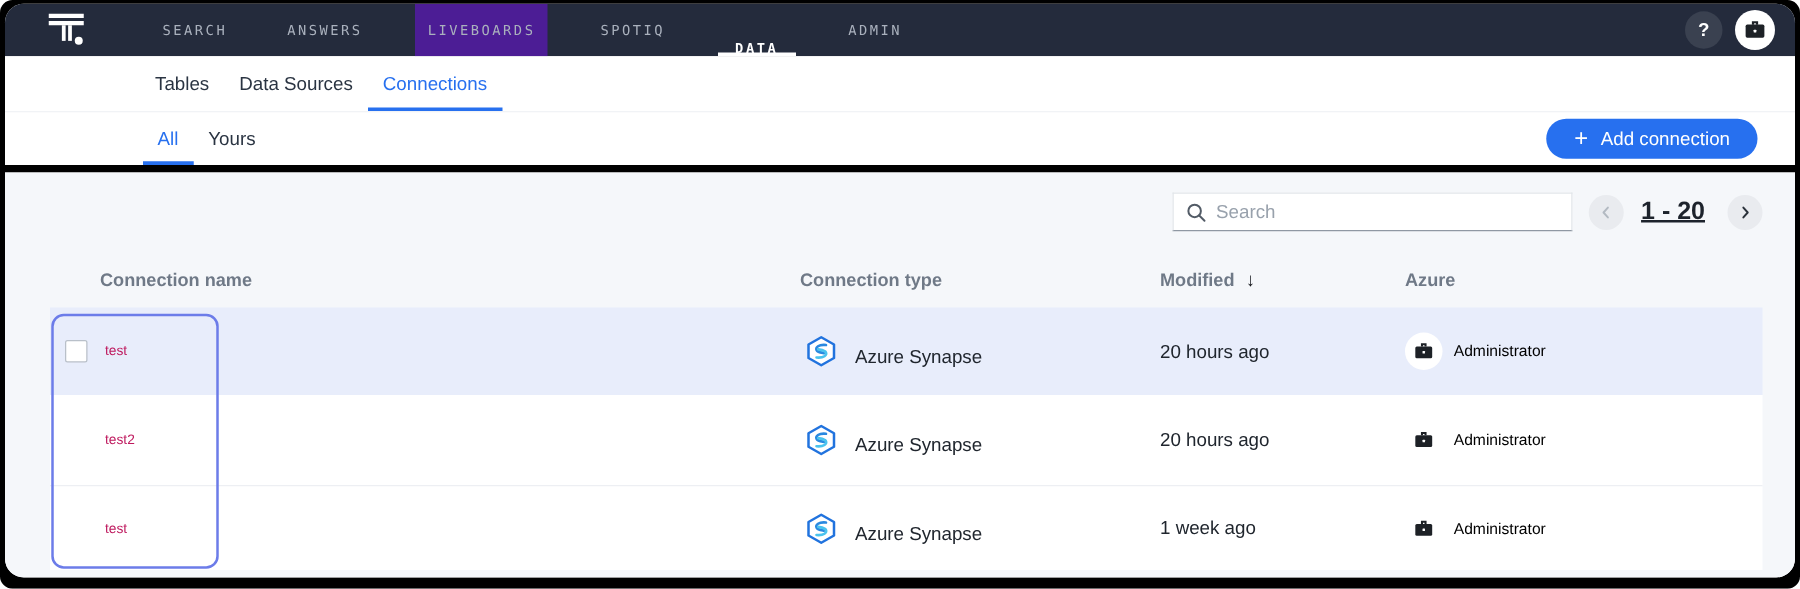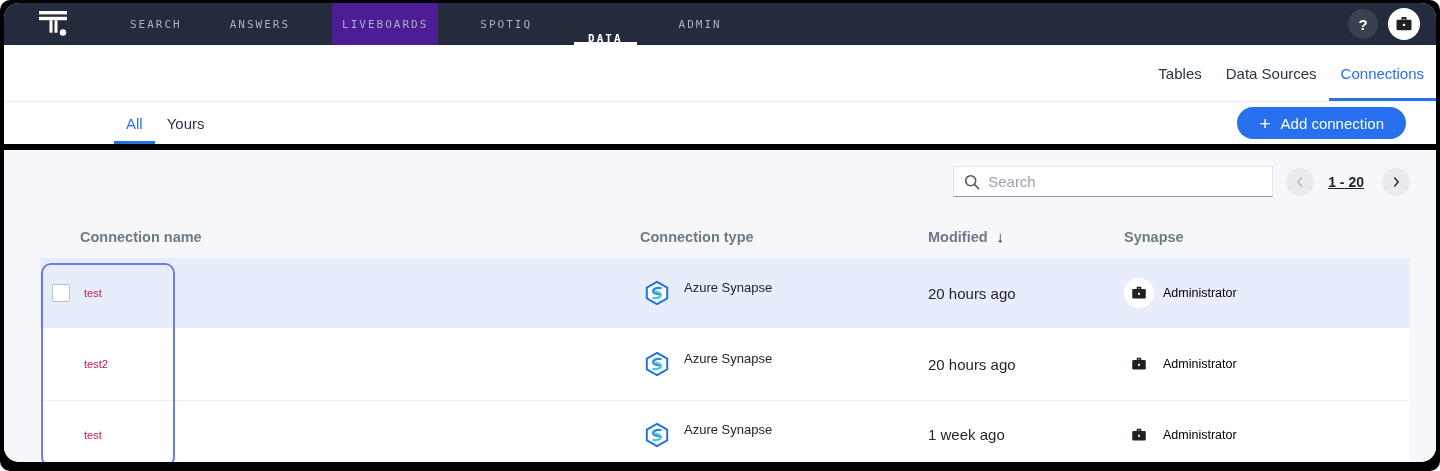--- a/index.html
+++ b/index.html
@@ -13,57 +13,57 @@
   .logo { width:34px; height:30px; margin-right:52px; display:flex; align-items:center; cursor:pointer; }
   .nav-items { display:flex; height:100%; gap:36px; align-items:stretch; }
   .nav-item { display:flex; align-items:center; padding:0 6px; font-family:"DejaVu Sans Mono", monospace; font-size:11px; letter-spacing:2px; color:#aab1bd; cursor:pointer; }
   .nav-item.boxed { background:#4c1d95; padding:0 10px;text-align:center; }
   .nav-item.active { color:#fff; font-weight:bold; padding:0 14px; box-shadow:inset 0 -3px 0 #fff;margin-top:28px; }
   .nav-right { margin-left:auto; display:flex; align-items:center; gap:10px; padding-right:16px; }
   .help-circle { width:30px; height:30px; border-radius:50%; background:#3a4150; color:#fff; font-size:15px; font-weight:bold; display:flex; align-items:center; justify-content:center; cursor:pointer; }
   .avatar-circle { width:32px; height:32px; border-radius:50%; background:#fff; display:flex; align-items:center; justify-content:center; cursor:pointer; }
 
   
-  .tabs-row { height:57px; background:#fff; display:flex; align-items:stretch; padding-left:108px; gap:0; border-bottom:1px solid #edf0f3; flex:none;justify-content:flex-end; }
+  .tabs-row { height:45px; background:#fff; display:flex; align-items:stretch; padding-left:108px; gap:0; border-bottom:1px solid #edf0f3; flex:none; }
   .tab { display:flex; align-items:center; padding:0 12px; font-size:15px; color:#2a3442; cursor:pointer; }
   .tab.active { color:#2770ef; box-shadow:inset 0 -3px 0 #2770ef; }
 
   
   .subtabs-row { height:48px; background:#fff; display:flex; align-items:stretch; padding-left:110px; border-bottom:6px solid #000000; flex:none; }
   .subtab { display:flex; align-items:center; padding:0 12px; font-size:15px; color:#2a3442; cursor:pointer; }
   .subtab.active { color:#2770ef; box-shadow:inset 0 -3px 0 #2770ef; }
   .add-btn { margin-left:auto; align-self:center; margin-right:30px; height:32px; padding:0 22px; border:none; border-radius:16px; background:#2770ef; color:#fff; font-size:15px; font-family:"Liberation Sans", sans-serif; display:flex; align-items:center; gap:10px; cursor:pointer; }
   .add-btn .plus { font-size:19px; font-weight:400; line-height:1; }
 
   
   .content { flex:1; background:#f5f7fa; position:relative; overflow:hidden; }
   .toolbar { padding:16px 26px 0 0; display:flex; justify-content:flex-end; align-items:center; }
   .search-box { width:320px; height:31px; background:#fff; border:1px solid #e2e6ea; border-bottom:1px solid #8f98a3; display:flex; align-items:center; padding:0 10px; gap:8px; }
   .search-box input { border:none; outline:none; flex:1; font-size:15px; color:#2a3442; font-family:"Liberation Sans", sans-serif; background:transparent; }
   .search-box input::placeholder { color:#98a1ac; }
   .pager { display:flex; align-items:center; margin-left:13px; }
   .pg-btn { width:28px; height:28px; border-radius:50%; background:#e9ebef; border:none; display:flex; align-items:center; justify-content:center; cursor:pointer; }
-  .pg-range { font-size:14px; font-weight:bold; color:#1d232c; margin:0 18px 0 14px;text-decoration:underline; }
+  .pg-range { font-size:20px; font-weight:bold; color:#1d232c; margin:0 18px 0 14px;text-decoration:underline; }
 
   .thead { display:grid; grid-template-columns:600px 288px 196px 1fr; margin:18px 26px 0 36px; height:43px; align-items:center; color:#6f7987; font-size:14.5px; font-weight:bold; }
   .thead .h-name { padding-left:40px; cursor:pointer; }
   .thead .h-type { cursor:pointer; }
   .thead .h-mod { display:flex; align-items:center; gap:9px; cursor:pointer; }
   .thead .h-mod .arrow { color:#16181d; font-weight:bold; font-size:15px; }
   .thead .h-auth { cursor:pointer; }
 
   .tbody { margin:0 26px 0 36px; }
   .trow { display:grid; grid-template-columns:600px 288px 196px 1fr; align-items:center; background:#fff; cursor:pointer; }
   .trow.selected { background:#e8edfb; }
   .trow.r1 { height:70px; }
   .trow.r2 { height:72px; }
   .trow.r3 { height:68px; border-top:1px solid #edeff3; }
   .c-name { position:relative; padding-left:44px; font-size:11px; font-weight:normal; color:#be185d; }
   .checkbox { position:absolute; left:12px; top:50%; transform:translateY(-50%); width:18px; height:18px; background:#fff; border:1px solid #b9c0c9; border-radius:2px; cursor:pointer; }
-  .c-type { display:flex; align-items:flex-start; gap:14px; padding-left:4px; font-size:13px; color:#20262e; }
+  .c-type { display:flex; align-items:flex-end; gap:14px; padding-left:4px; font-size:15px; color:#20262e; }
   .c-mod { font-size:15px; color:#20262e; }
   .c-auth { display:flex; align-items:center; gap:9px; }
   .auth-avatar { width:30px; height:30px; border-radius:50%; background:#fff; display:flex; align-items:center; justify-content:center; flex:none; }
   .auth-name { font-size:12.5px; color:#000000; }
 
   .focus-outline { position:absolute; left:37px; top:113px; width:134px; height:204px; border:2.5px solid #6c7ce9; border-radius:10px; pointer-events:none; }
 </style>
 </head>
 <body>
 
@@ -140,21 +140,21 @@
         </div>
       </div>
 
       <div class="thead">
         <div class="h-name">Connection name</div>
         <div class="h-type">Connection type</div>
         <div class="h-mod">
           <span>Modified</span>
           <span class="arrow">↓</span>
         </div>
-        <div class="h-auth">Synapse</div>
+        <div class="h-auth">Azure</div>
       </div>
 
       <div class="tbody">
 
         <div class="trow r1 selected">
           <div class="c-name">
             <span class="checkbox"></span>
             <span>test</span>
           </div>
           <div class="c-type">

